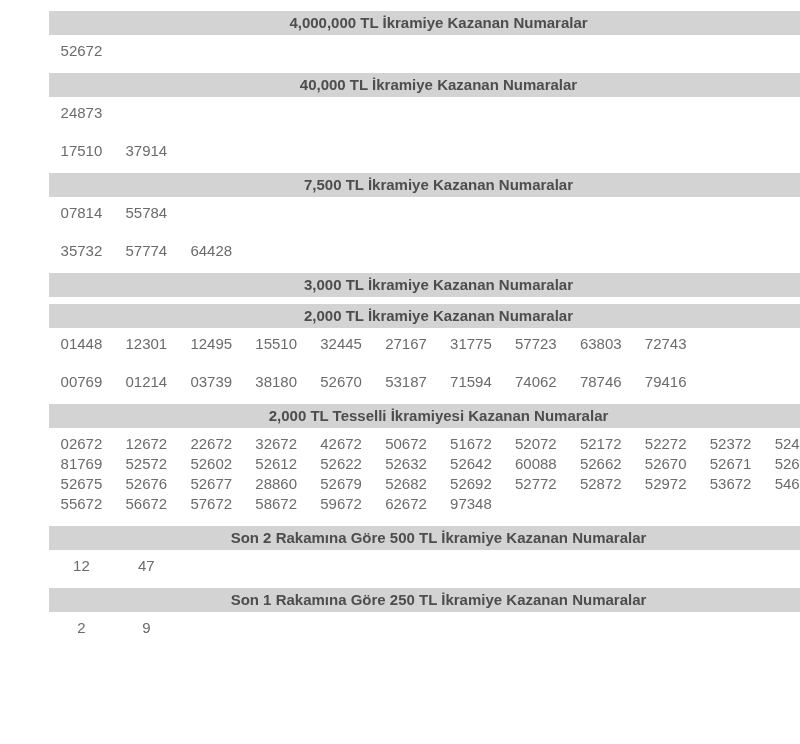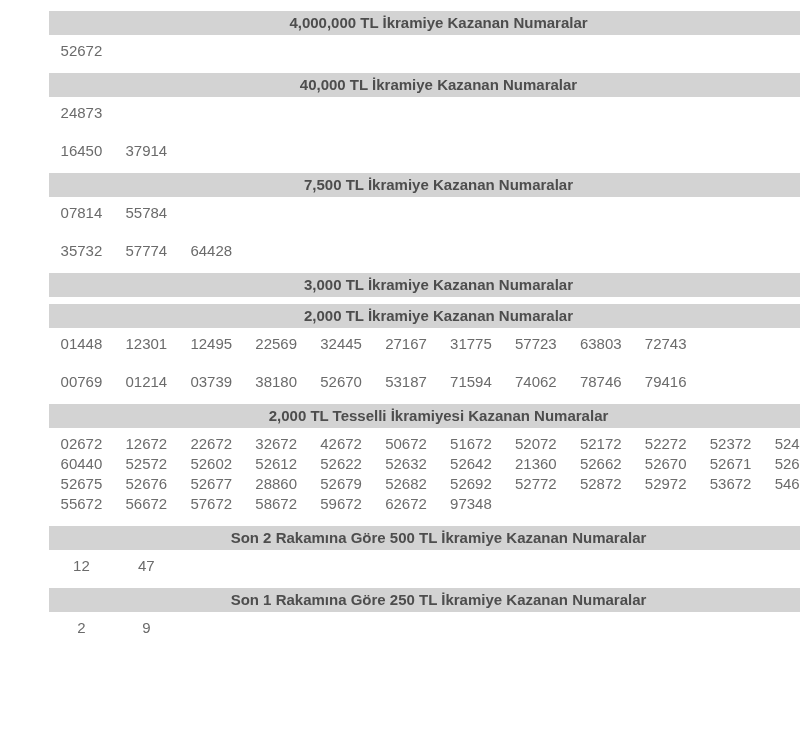--- a/index.html
+++ b/index.html
@@ -57,21 +57,21 @@
 
   <div class="prize-section">
     <div class="section-header">40,000 TL İkramiye Kazanan Numaralar</div>
     <div class="numbers-grid">
         <div class="num-cell">24873</div>
       </div>
   </div>
 
   <div class="prize-section">
     <div class="numbers-grid">
-        <div class="num-cell">16450</div>
+        <div class="num-cell">17510</div>
         <div class="num-cell">37914</div>
       </div>
   </div>
 
   <div class="prize-section">
     <div class="section-header">7,500 TL İkramiye Kazanan Numaralar</div>
     <div class="numbers-grid">
         <div class="num-cell">07814</div>
         <div class="num-cell">55784</div>
       </div>
@@ -88,21 +88,21 @@
   <div class="prize-section">
     <div class="section-header">3,000 TL İkramiye Kazanan Numaralar</div>
   </div>
 
   <div class="prize-section">
     <div class="section-header">2,000 TL İkramiye Kazanan Numaralar</div>
     <div class="numbers-grid">
         <div class="num-cell">01448</div>
         <div class="num-cell">12301</div>
         <div class="num-cell">12495</div>
-        <div class="num-cell">22569</div>
+        <div class="num-cell">15510</div>
         <div class="num-cell">32445</div>
         <div class="num-cell">27167</div>
         <div class="num-cell">31775</div>
         <div class="num-cell">57723</div>
         <div class="num-cell">63803</div>
         <div class="num-cell">72743</div>
       </div>
   </div>
 
   <div class="prize-section">
@@ -128,28 +128,28 @@
         <div class="num-cell">22672</div>
         <div class="num-cell">32672</div>
         <div class="num-cell">42672</div>
         <div class="num-cell">50672</div>
         <div class="num-cell">51672</div>
         <div class="num-cell">52072</div>
         <div class="num-cell">52172</div>
         <div class="num-cell">52272</div>
         <div class="num-cell">52372</div>
         <div class="num-cell">52472</div>
-        <div class="num-cell">60440</div>
+        <div class="num-cell">81769</div>
         <div class="num-cell">52572</div>
         <div class="num-cell">52602</div>
         <div class="num-cell">52612</div>
         <div class="num-cell">52622</div>
         <div class="num-cell">52632</div>
         <div class="num-cell">52642</div>
-        <div class="num-cell">21360</div>
+        <div class="num-cell">60088</div>
         <div class="num-cell">52662</div>
         <div class="num-cell">52670</div>
         <div class="num-cell">52671</div>
         <div class="num-cell">52673</div>
         <div class="num-cell">52675</div>
         <div class="num-cell">52676</div>
         <div class="num-cell">52677</div>
         <div class="num-cell">28860</div>
         <div class="num-cell">52679</div>
         <div class="num-cell">52682</div>

